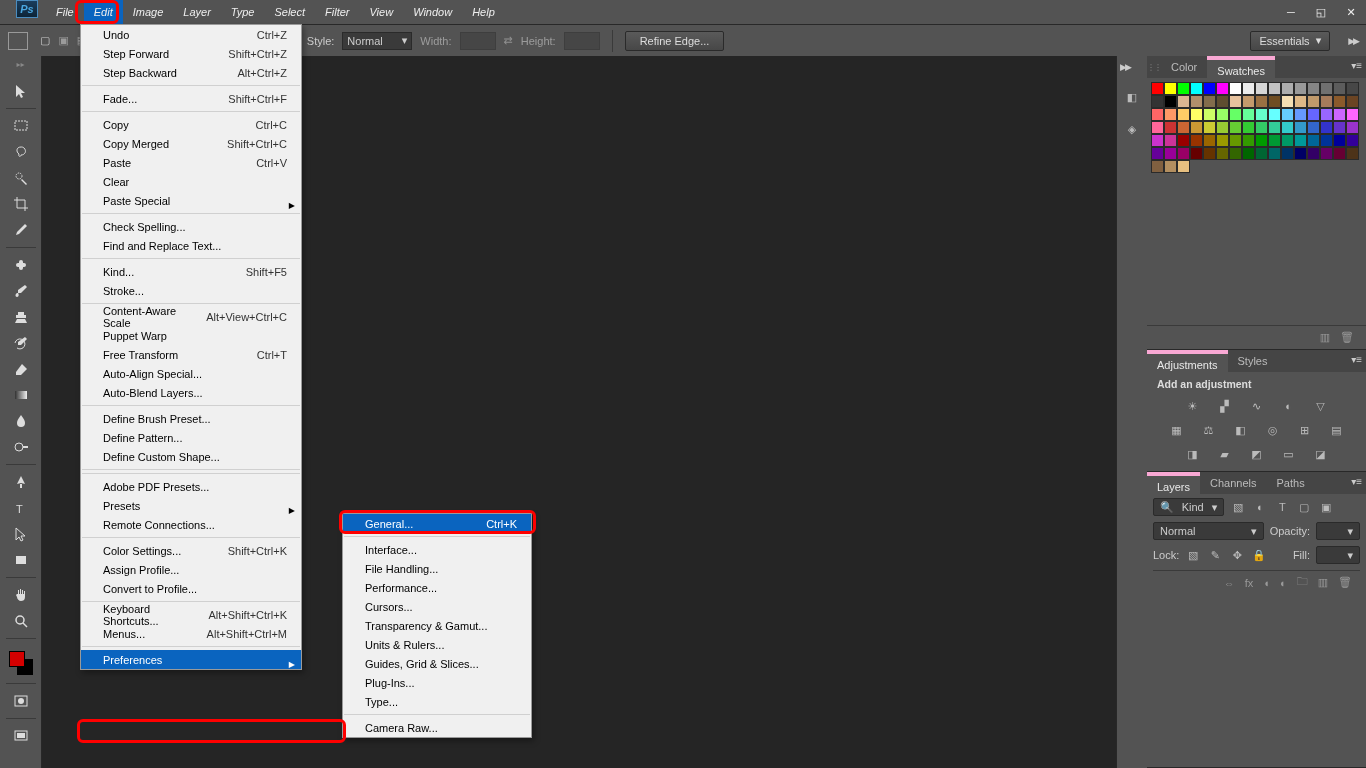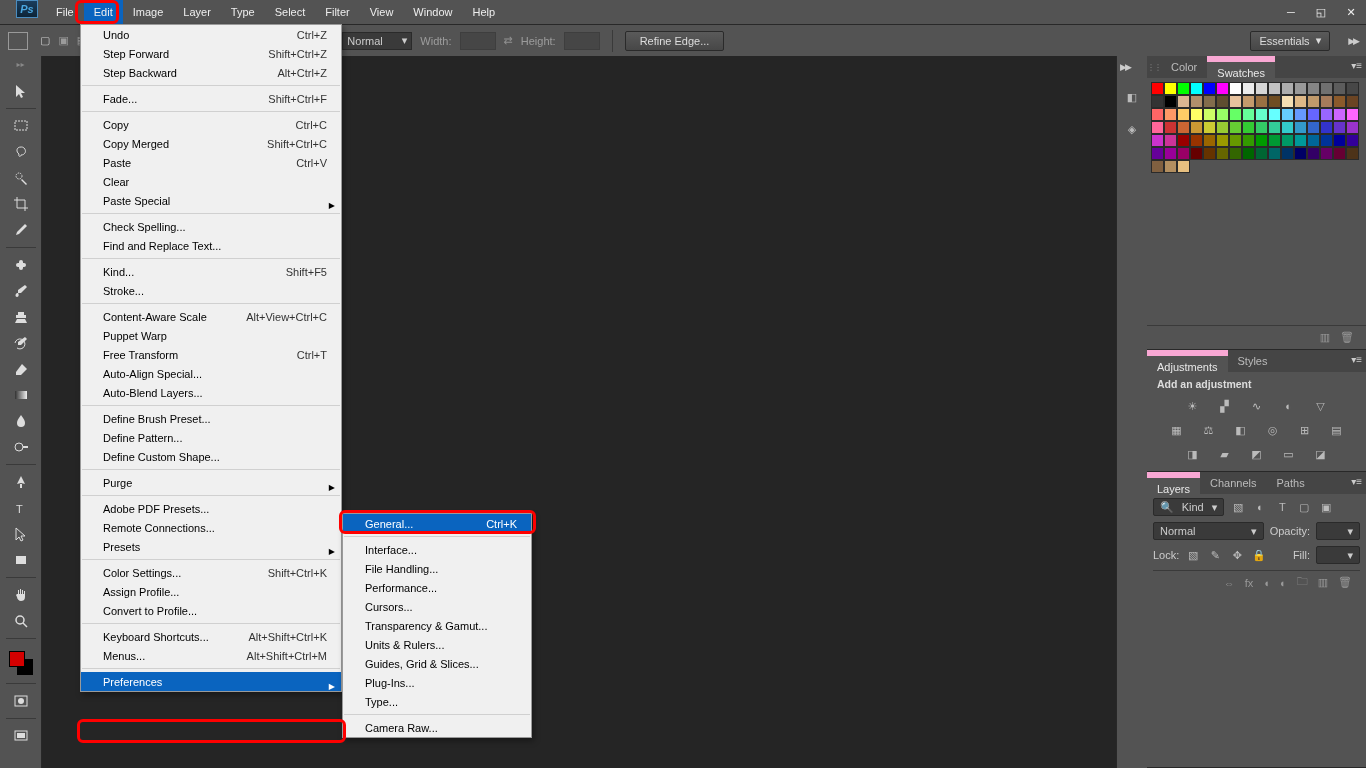--- a/index.html
+++ b/index.html
@@ -1,19 +1,19 @@
 <!DOCTYPE html>
 <html><head>
 <meta charset="utf-8">
 <style>
 * { box-sizing:border-box; margin:0; padding:0; font-family:"Segoe UI",Tahoma,sans-serif; font-size:11px; }
 body { width:1366px; height:768px; background:#333; overflow:hidden; position:relative; }
 .menubar { height:24px; background:#535353; display:flex; padding-left:16px; }
 .ps-logo { width:22px; height:18px; margin-right:8px; background:linear-gradient(180deg,#1a3d5c 0%,#0d2538 100%); border:1px solid #4a8dc0; display:flex; align-items:center; justify-content:center; color:#4aa7e0; font-weight:bold; font-size:11px; font-style:italic; }
-.menubar .mitem { padding:0 10px; height:24px; line-height:24px; color:#eee; cursor:default; }
+.menubar .mitem { padding:0 10px; height:24px; line-height:24px; color:#eee; cursor:default;font-style:italic; }
 .menubar .mitem.active { background:#0a64bf; }
 .window-controls { margin-left:auto; display:flex; }
 .window-controls div { width:30px; height:24px; display:flex; align-items:center; justify-content:center; color:#eee; }
 .optionsbar { height:32px; background:#535353; border-top:1px solid #282828; display:flex; align-items:center; padding:0 8px; color:#ccc; gap:8px; }
 .tool-sq { width:20px; height:18px; border:1px solid #999; margin-right:4px; }
 .ob-sep { width:1px; height:22px; background:#3a3a3a; margin:0 4px; }
 .chk { display:flex; align-items:center; gap:4px; }
 .chk .box { width:11px; height:11px; background:#3a3a3a; border:1px solid #666; display:flex; align-items:center; justify-content:center; }
 .feather-input { width:34px; height:18px; background:#3a3a3a; border:1px solid #2a2a2a; color:#ccc; padding-left:4px; line-height:16px; }
 .style-dd { width:70px; height:18px; background:#3a3a3a; border:1px solid #2a2a2a; color:#ccc; display:flex; align-items:center; justify-content:space-between; padding:0 4px; }
@@ -31,21 +31,21 @@
 .toolbar .swatchpair .fg { width:16px; height:16px; border:1px solid #000; background:#d40000; position:absolute; left:2px; top:2px; z-index:2; }
 .toolbar .swatchpair .bg { width:16px; height:16px; border:1px solid #000; background:#000; position:absolute; right:2px; bottom:2px; }
 .rightside { position:absolute; right:0; top:56px; bottom:0; width:250px; background:#535353; border-left:1px solid #282828; display:flex; }
 .iconbar { width:30px; display:flex; flex-direction:column; padding-top:30px; gap:10px; align-items:center; color:#bbb; position:relative;}
 .iconbar .dexp{ position:absolute; top:6px; left:3px; color:#ccc; font-size:9px; letter-spacing:-2px;}
 .iconbar .ibtn { width:22px; height:22px; display:flex; align-items:center; justify-content:center;}
 .panels { flex:1; display:flex; flex-direction:column; }
 .panel-header { height:22px; background:#454545; display:flex; align-items:center; position:relative; }
 .panel-header .grip { width:14px; color:#888; text-align:center; font-size:8px; letter-spacing:-1px; }
 .panel-header .tab { padding:0 10px; height:22px; line-height:22px; color:#bbb; cursor:default; }
-.panel-header .tab.active { background:#535353; color:#e8e8e8; border-top:6px solid #f9a8d4; }
+.panel-header .tab.active { background:#535353; color:#e8e8e8; border-top:4px solid #f9a8d4; }
 .panel-header .menuico { position:absolute; right:4px; top:4px; color:#ccc; font-size:10px; }
 .swatch-body { padding:4px 4px 0 4px; }
 .swgrid { display:flex; flex-wrap:wrap; }
 .swgrid .sw { width:13px; height:13px; border:1px solid #2a2a2a; }
 .swatch-foot { height:24px; display:flex; justify-content:flex-end; align-items:center; gap:10px; padding-right:12px; color:#999; border-top:1px solid #3a3a3a; margin-top:auto;}
 .adjust-body { padding:6px 10px; color:#ddd; }
 .adj-row { display:flex; justify-content:center; gap:14px; margin:8px 0; color:#bbb; }
 .adj-row span { width:18px; height:16px; display:inline-flex; align-items:center; justify-content:center; }
 .layers-body { padding:4px 6px; color:#ccc; display:flex; flex-direction:column; gap:6px;}
 .lrow { display:flex; align-items:center; gap:6px;}
@@ -470,21 +470,21 @@
           <span>◐</span>
           <span>🗀</span>
           <span>▥</span>
           <span>🗑</span>
         </div>
       </div>
     </div>
   </div>
 </div>
 
-<div class="menu" id="edit-menu" style="left:80px; top:24px; width:262px;">
+<div class="menu" id="edit-menu" style="left:80px; top:24px; width:222px;">
     <div class="mi">
       <span class="lbl">Undo</span>
       <span class="sc">Ctrl+Z</span>
     </div>
     <div class="mi">
       <span class="lbl">Step Forward</span>
       <span class="sc">Shift+Ctrl+Z</span>
     </div>
     <div class="mi">
       <span class="lbl">Step Backward</span>
@@ -552,34 +552,30 @@
     <div class="mi">
       <span class="lbl">Define Brush Preset...</span>
     </div>
     <div class="mi">
       <span class="lbl">Define Pattern...</span>
     </div>
     <div class="mi">
       <span class="lbl">Define Custom Shape...</span>
     </div>
     <div class="msep"></div>
-    <div class="mi">
-      <span class="lbl">Purge</span>
-      <span class="sub"></span>
-    </div>
     <div class="msep"></div>
     <div class="mi">
       <span class="lbl">Adobe PDF Presets...</span>
-    </div>
-    <div class="mi">
-      <span class="lbl">Remote Connections...</span>
     </div>
     <div class="mi">
       <span class="lbl">Presets</span>
       <span class="sub"></span>
+    </div>
+    <div class="mi">
+      <span class="lbl">Remote Connections...</span>
     </div>
     <div class="msep"></div>
     <div class="mi">
       <span class="lbl">Color Settings...</span>
       <span class="sc">Shift+Ctrl+K</span>
     </div>
     <div class="mi">
       <span class="lbl">Assign Profile...</span>
     </div>
     <div class="mi">

